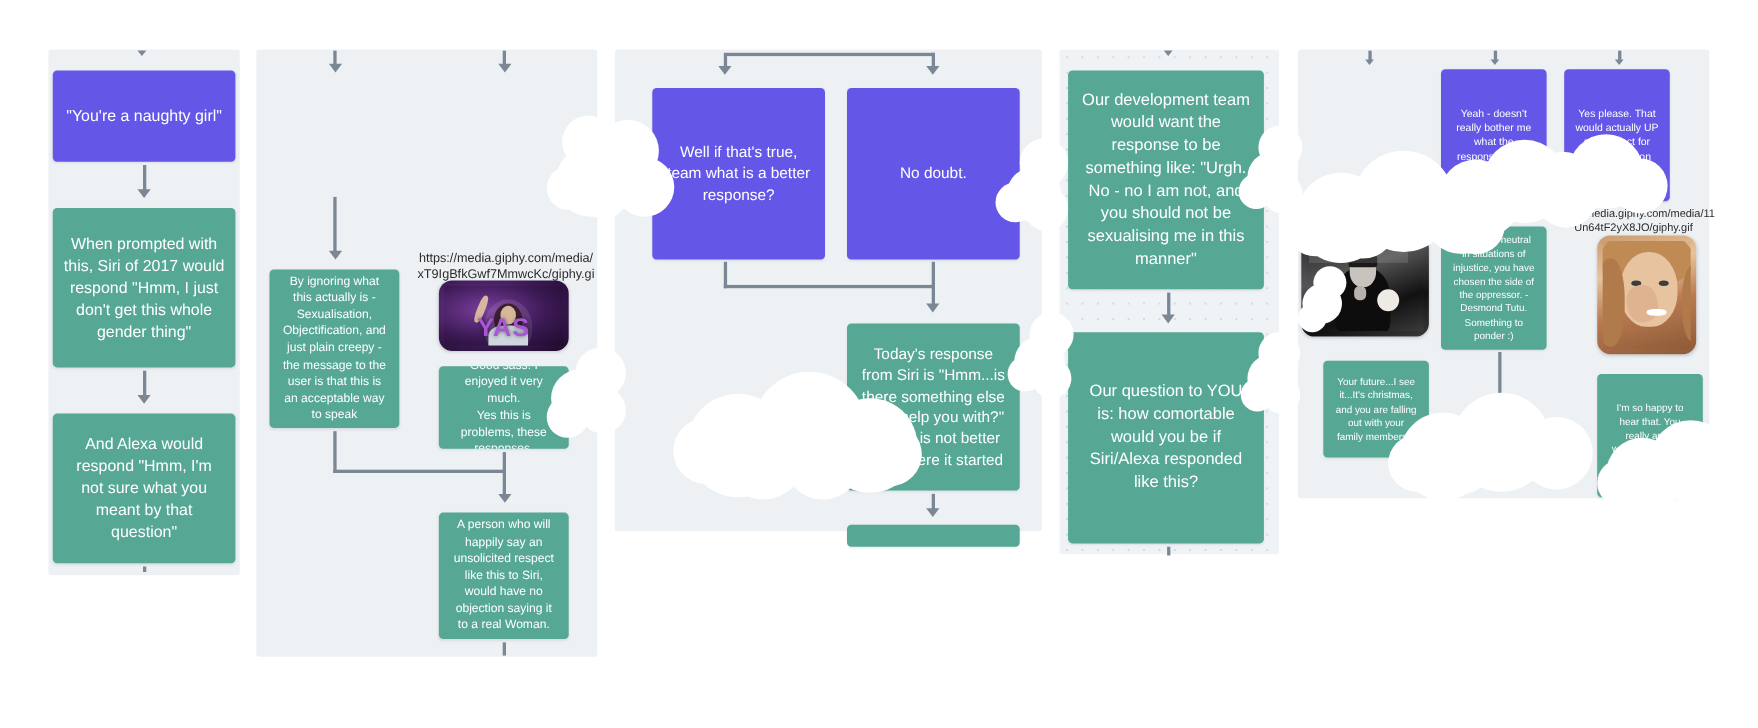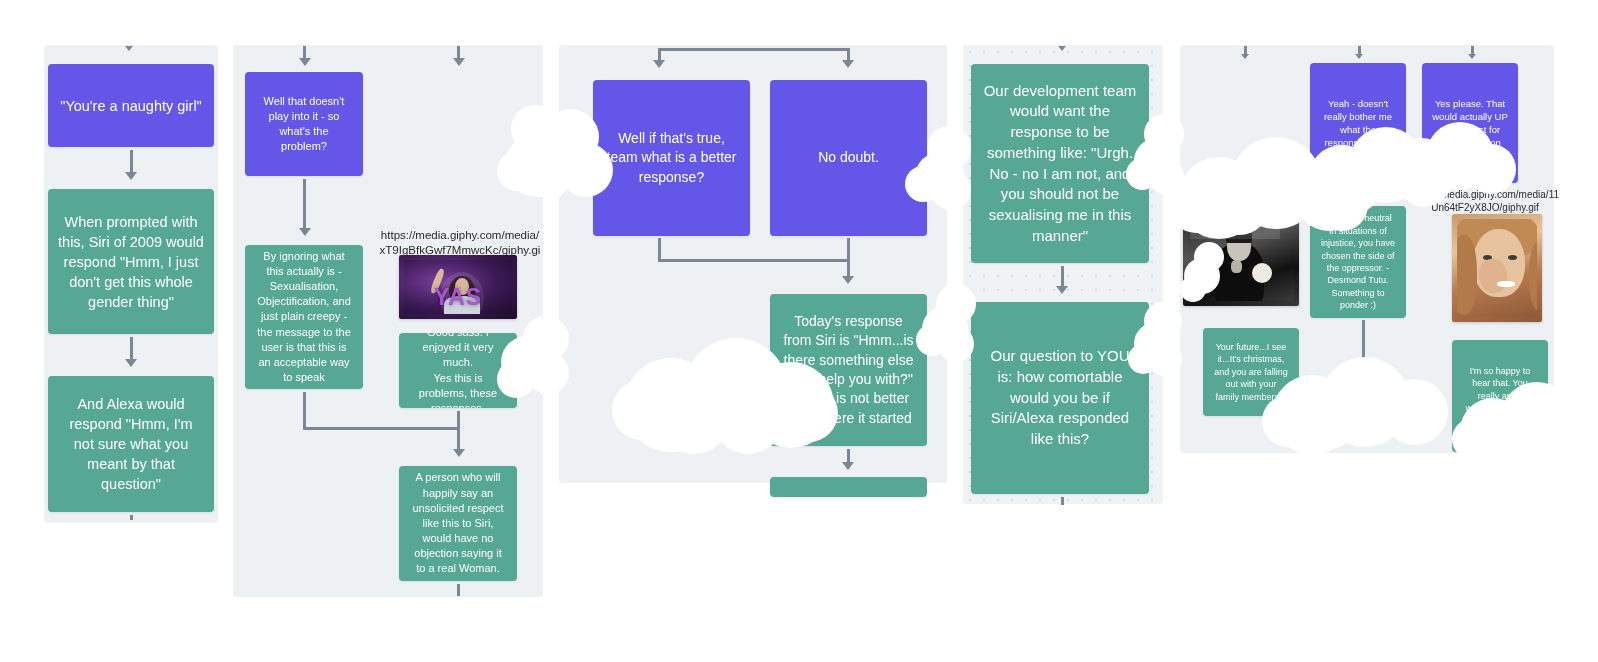--- a/index.html
+++ b/index.html
@@ -72,21 +72,21 @@
     text-align: center;
     word-break: break-all;
     font-family: "Liberation Sans", sans-serif;
   }
 
   
   .gif {
     position: absolute;
     background: #ffffff;
     padding: 5px;
-    border-radius: 2px;
+    border-radius: 12px;
     box-shadow: 0 1px 3px rgba(30,40,60,.20);
   }
   .gif .inner {
     width: 100%; height: 100%;
     overflow: hidden;
     position: relative;
   }
   .gif-yas   { background: radial-gradient(ellipse at 35% 40%, #7a3f9e 0%, #3d1a56 55%, #1d0b2b 100%); }
   .gif-bw    { background: linear-gradient(160deg,#2a2a2a 0%,#555 35%,#111 70%,#3a3a3a 100%); }
   .gif-emma  { background: linear-gradient(165deg,#c99a6e 0%,#e8c39b 30%,#b87a4f 60%,#8e5a38 100%); }
@@ -123,40 +123,37 @@
   <div class="arrowhead small" style="left:125px; top:46px;"></div>
 
   <div class="card purple" style="left:48px; top:64px; width:166px; height:83px; font-size:14.5px;">
     <span>"You're a naughty girl"</span>
   </div>
 
   <div class="conn vline" style="left:130px; top:150px; height:25px;"></div>
   <div class="arrowhead" style="left:125px; top:172px;"></div>
 
   <div class="card green" style="left:48px; top:189px; width:166px; height:145px; font-size:14.5px;">
-    <span>When prompted with this, Siri of 2009 would respond "Hmm, I just don't get this whole gender thing"</span>
+    <span>When prompted with this, Siri of 2017 would respond "Hmm, I just don't get this whole gender thing"</span>
   </div>
 
   <div class="conn vline" style="left:130px; top:337px; height:25px;"></div>
   <div class="arrowhead" style="left:125px; top:359px;"></div>
 
   <div class="card green" style="left:48px; top:376px; width:166px; height:136px; font-size:14.5px;">
     <span>And Alexa would respond "Hmm, I'm not sure what you meant by that question"</span>
   </div>
 
   <div class="conn vline" style="left:130px; top:515px; height:5px;"></div>
 
   <div class="panel" style="left:233px; top:45px; width:310px; height:552px;"></div>
 
   <div class="conn vline" style="left:303px; top:46px; height:14px;"></div>
   <div class="arrowhead" style="left:299px; top:58px;"></div>
 
-  <div class="card purple" style="left:245px; top:72px; width:118px; height:104px; font-size:11px;">
-    <span>Well that doesn't play into it - so what's the problem?</span>
-  </div>
 
   <div class="conn vline" style="left:303px; top:179px; height:52px;"></div>
   <div class="arrowhead" style="left:299px; top:228px;"></div>
 
   <div class="card green" style="left:245px; top:245px; width:118px; height:144px; font-size:11px;">
     <span>By ignoring what this actually is - Sexualisation, Objectification, and just plain creepy - the message to the user is that this is an acceptable way to speak</span>
   </div>
 
   <div class="conn vline" style="left:303px; top:392px; height:38px;"></div>
   <div class="conn hline" style="left:303px; top:427px; width:157px;"></div>

